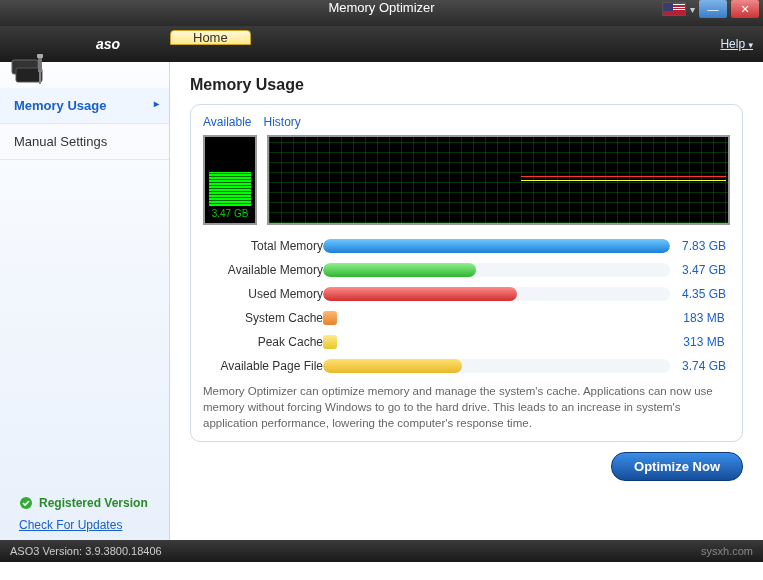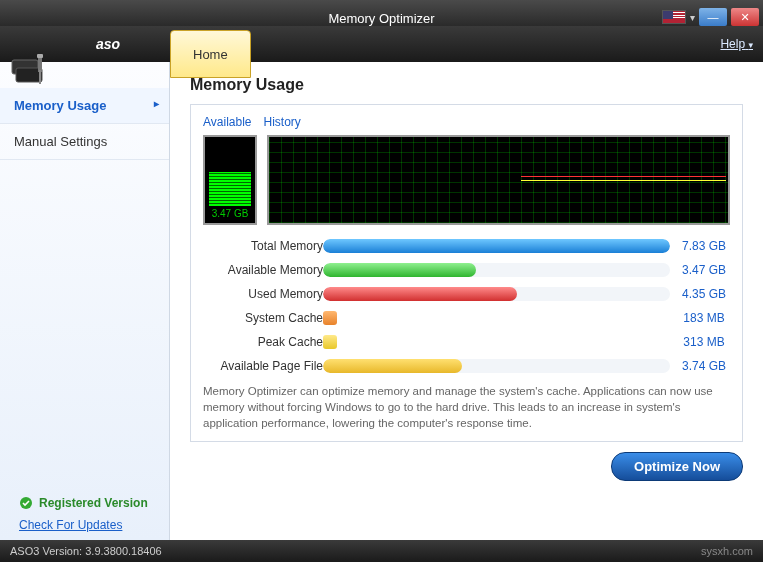--- a/index.html
+++ b/index.html
@@ -1,48 +1,48 @@
 <!DOCTYPE html>
 <html><head>
 <meta charset="utf-8">
 <style>
 * { margin: 0; padding: 0; box-sizing: border-box; font-family: "Segoe UI", Tahoma, sans-serif; }
 body { width: 763px; height: 580px; background: #fff; overflow: hidden; }
 
-.titlebar { height: 26px; background: linear-gradient(#4a4a4a,#2a2a2a); display: flex; align-items: flex-end; color: #fff; font-size: 13px; position: relative; }
+.titlebar { height: 26px; background: linear-gradient(#4a4a4a,#2a2a2a); display: flex; align-items: flex-start; color: #fff; font-size: 13px; position: relative; }
 .titlebar .title { position: absolute; left: 50%; transform: translateX(-50%); }
 .titlebar .right { margin-left: auto; display: flex; align-items: center; gap: 4px; padding-right: 4px; }
 .flag { width: 24px; height: 14px; background: linear-gradient(180deg,#b22234 7%,#fff 7%,#fff 14%,#b22234 14%,#b22234 21%,#fff 21%,#fff 28%,#b22234 28%,#b22234 35%,#fff 35%,#fff 42%,#b22234 42%,#b22234 49%,#fff 49%,#fff 56%,#b22234 56%,#b22234 63%,#fff 63%,#fff 70%,#b22234 70%); position: relative; border:1px solid #555;}
 .flag::before { content:""; position:absolute; left:0; top:0; width:10px; height:8px; background:#3c3b6e; }
 .win-btn { width: 28px; height: 18px; border-radius: 2px; display:flex; align-items:center; justify-content:center; font-size:11px; color:#fff; }
 .min-btn { background: linear-gradient(#7eb3e8,#3a7cc9); }
 .close-btn { background: linear-gradient(#e88,#c33); }
 .dd { font-size:10px; color:#ccc; }
 
 .toolbar { height: 36px; background: linear-gradient(#3a3a3a,#1a1a1a); display:flex; align-items:center; padding: 0 8px; position:relative; }
 .logo { display:flex; align-items:center; gap:6px; }
 .logo-text { color:#fff; font-style:italic; font-weight:bold; font-size:14px; }
 .chip { width:42px; height:32px; position:absolute; left:10px; top:28px; z-index:5; pointer-events:none;}
-.home-tab { position:absolute; left:170px; top:4px; background: linear-gradient(#fff8d8,#ffe98a); border:1px solid #c9a227; border-radius:4px 4px 0 0; padding:4px 22px; font-size:13px; color:#333; height:48px; display:flex; align-items:center;}
+.home-tab { position:absolute; left:170px; top:4px; background: linear-gradient(#fff8d8,#ffe98a); border:1px solid #c9a227; border-radius:4px 4px 0 0; padding:4px 22px; font-size:13px; color:#333; height:15px; display:flex; align-items:center;}
 .help-link { position:absolute; right:10px; color:#dbe9ff; font-size:12px; text-decoration:underline; }
 
 .body-row { display:flex; height: 478px; }
 .sidebar { width: 170px; background: linear-gradient(#fcfdff,#e8f0fb); border-right:1px solid #cfd8e4; display:flex; flex-direction:column; padding-top:26px;}
 .nav-item { padding: 10px 14px; font-size:13px; color:#333; cursor:pointer; border-bottom:1px solid #e1e8f2;}
 .nav-item.active { color:#1a5fc9; font-weight:bold; background:#f0f6ff; position:relative;}
 .nav-item.active::after { content:"▸"; position:absolute; right:10px; color:#1a5fc9; font-size:10px;}
 .sidebar-spacer { flex:1; }
 .sidebar-bottom { padding: 8px 19px; font-size:12px; }
 .reg { color:#2a8a2a; display:flex; align-items:center; gap:6px; font-weight:bold;}
 .check-svg { width:14px; height:14px; }
 .updates { color:#1a5fc9; text-decoration:underline; margin-top:8px; display:block;}
 
 .main { flex:1; padding: 14px 20px 8px 20px; overflow:hidden; background:#fff;}
 .main h2 { font-size:16px; color:#222; margin-bottom:10px; }
-.panel { border:1px solid #d4dbe6; border-radius:0; padding:10px 12px; }
+.panel { border:1px solid #d4dbe6; border-radius:10px; padding:10px 12px; }
 .panel-tabs { display:flex; gap:12px; font-size:12px; color:#1a5fc9; margin-bottom:6px;}
 .gauges { display:flex; gap:10px; }
 .gauge { border:2px solid #999; background:#000; width:54px; height:90px; padding:4px; display:flex; flex-direction:column; align-items:center; justify-content:flex-end;}
 .gauge-fill { width:100%; background: repeating-linear-gradient(0deg,#0f0 0,#0f0 2px,#060 2px,#060 3px); }
 .gauge-label { color:#0c0; font-size:10px; margin-top:2px;}
 .history { flex:1; border:2px solid #999; background:#000; height:90px; position:relative; background-image: repeating-linear-gradient(0deg,rgba(0,255,0,.2) 0 1px,transparent 1px 10px), repeating-linear-gradient(90deg,rgba(0,255,0,.2) 0 1px,transparent 1px 12px);}
 .hist-line { position:absolute; left:55%; right:2px; height:1px;}
 .hl-red { background:#f33; top:45%; }
 .hl-yel { background:#ff3; top:50%; }
 

